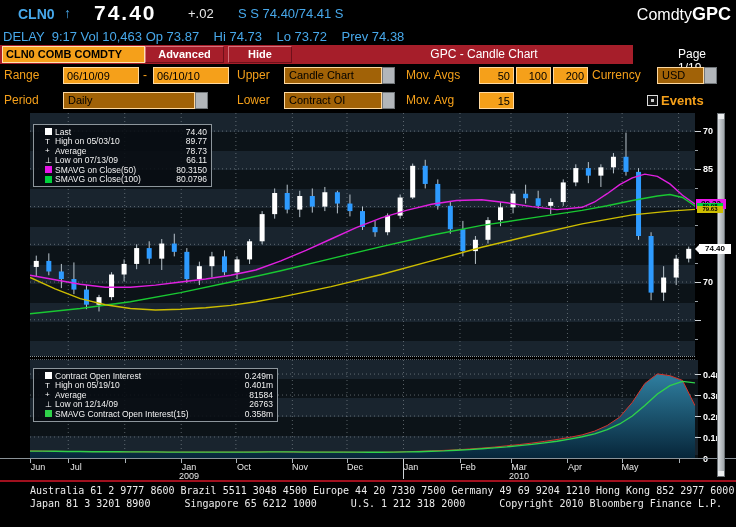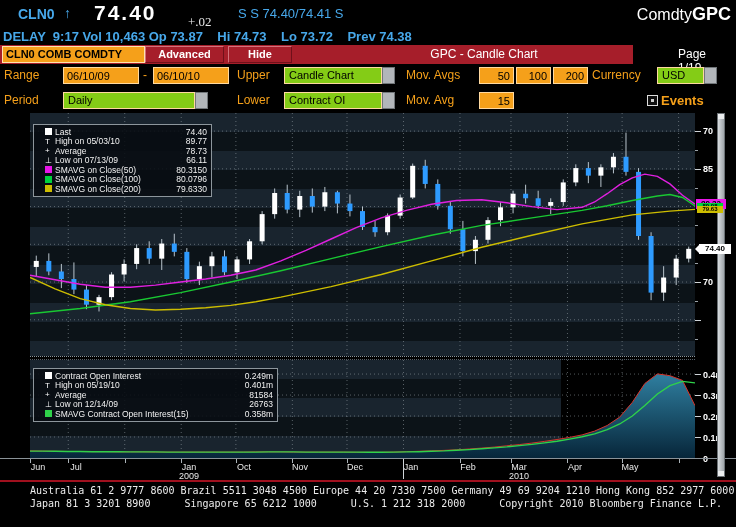--- a/index.html
+++ b/index.html
@@ -5,55 +5,55 @@
   html,body{margin:0;padding:0;background:#000;}
   body{width:736px;height:527px;position:relative;overflow:hidden;
        font-family:"Liberation Sans",sans-serif;color:#fff;}
   .abs{position:absolute;}
   
   #row1{top:0;left:0;width:736px;height:28px;}
   .blue{color:#47a8ea;}
   #ticker{left:18px;top:6px;font-size:14px;font-weight:bold;}
   #tick-arrow{left:64px;top:5px;font-size:14px;}
   #last-px{left:94px;top:1px;font-size:21px;font-weight:bold;letter-spacing:2px;color:#fff;}
-  #chg{left:188px;top:14px;font-size:13px;color:#e8e8e8;font-family:Liberation Serif, serif;}
+  #chg{left:188px;top:6px;font-size:13px;color:#e8e8e8;}
   #quote{left:238px;top:6px;font-size:13px;white-space:pre;}
   #appname{right:5px;top:4px;font-size:16px;color:#fff;}
   #appname b{font-size:18px;}
   #row2{top:28px;left:0;width:736px;height:17px;}
-  #delayline{left:3px;top:1px;font-size:13px;white-space:pre;font-weight:bold;}
+  #delayline{left:3px;top:1px;font-size:13px;white-space:pre;}
   
   #redbar{top:45px;left:0;width:633px;height:19px;background:#a61e2a;display:flex;align-items:center;}
   #tickerbox{left:2px;top:1px;width:138px;height:15px;background:#f5a01a;border:1px solid #ffe2b0;
              color:#000;font-size:11px;line-height:15px;padding-left:3px;font-weight:bold;}
   .redbtn{top:1px;height:15px;background:#a61e2a;border:1px solid #d4727c;border-bottom-color:#70101a;
           border-right-color:#70101a;color:#fff;font-size:11px;line-height:15px;text-align:center;font-weight:bold;}
   #btn-advanced{left:145px;width:77px;}
   #btn-hide{left:228px;width:62px;}
   #gpc-title{left:292px;top:2px;width:384px;text-align:center;font-size:12px;color:#fff;}
   #page-ind{left:678px;top:2px;font-size:12px;color:#fff;}
   
   .setrow{left:0;width:736px;height:25px;}
   #setA{top:64px;} #setB{top:89px;}
   .olabel{color:#f5a01a;font-size:12px;top:4px;}
   .oinput{background:#f5a01a;border:1px solid #ffd9a0;color:#000;font-size:11px;height:15px;top:3px;
           font-family:"Liberation Sans",sans-serif;padding:0 3px;box-sizing:content-box;}
-  .oselect{background:#84cc16;border:1px solid #ffd9a0;color:#000;font-size:11px;height:15px;top:3px;
+  .oselect{background:#a16207;border:1px solid #ffd9a0;color:#000;font-size:11px;height:15px;top:3px;
            line-height:15px;padding-left:4px;}
   .thumb{position:absolute;right:-14px;top:-1px;width:13px;height:17px;background:#b2b6ba;
          border:1px solid #71767a;box-sizing:border-box;}
   .num{text-align:right;}
   #events-box{left:647px;top:6px;width:9px;height:9px;border:1px solid #ddd;background:#101010;}
   #events-box:after{content:"";position:absolute;left:3px;top:3px;width:3px;height:3px;background:#cfcfcf;}
   #events-lbl{left:661px;top:4px;font-size:13px;color:#f5a01a;font-weight:bold;}
   
   #panel{top:113px;left:0;width:736px;height:367px;background:#000;}
   .plot{background:repeating-linear-gradient(180deg,#19242e 0 19px,#0c1318 19px 38px);}
   #upper-plot{left:30px;top:0;width:665px;height:243px;}
-  #lower-plot{left:30px;top:247px;width:531px;height:98px;}
+  #lower-plot{left:30px;top:247px;width:668px;height:98px;}
   #plot-sep{left:30px;top:243px;width:665px;height:0;border-top:1px dotted #8b969e;}
   #plot-sep2{left:30px;top:246px;width:665px;height:0;border-top:1px dotted #55606a;}
   svg{display:block;}
   
   .legend{position:absolute;background:rgba(8,13,18,0.88);border:1px solid #8d969c;
           font-size:8.5px;padding:2px 4px 2px 3px;}
   #upper-legend{left:3px;top:11px;width:170px;}
   #lower-legend{left:3px;top:8px;width:236px;}
   .lrow{display:flex;align-items:center;height:9.5px;white-space:nowrap;padding-left:8px;}
   .lrow .sw{width:7px;height:7px;margin-right:3px;flex:none;}
@@ -293,25 +293,20 @@
         <div class="lrow">
           <div class="sw" style="background: rgb(232, 22, 232);"></div>
           <div class="lb">SMAVG on Close(50)</div>
           <div class="vl">80.3150</div>
         </div>
         <div class="lrow">
           <div class="sw" style="background: rgb(0, 210, 60);"></div>
           <div class="lb">SMAVG on Close(100)</div>
           <div class="vl">80.0796</div>
         </div>
-        <div class="lrow">
-          <div class="sw" style="background: rgb(205, 189, 0);"></div>
-          <div class="lb">SMAVG on Close(200)</div>
-          <div class="vl">79.6330</div>
-        </div>
       </div>
   </div>
   <div id="plot-sep" class="abs"></div>
   <div id="plot-sep2" class="abs"></div>
   <div id="lower-plot" class="abs plot">
     <svg id="lower-svg" width="665" height="98">
         <defs>
           <linearGradient id="oigrad" x1="0" y1="0" x2="0" y2="1">
             <stop offset="0%" stop-color="#2f7fa0"></stop>
             <stop offset="100%" stop-color="#07263a"></stop>

